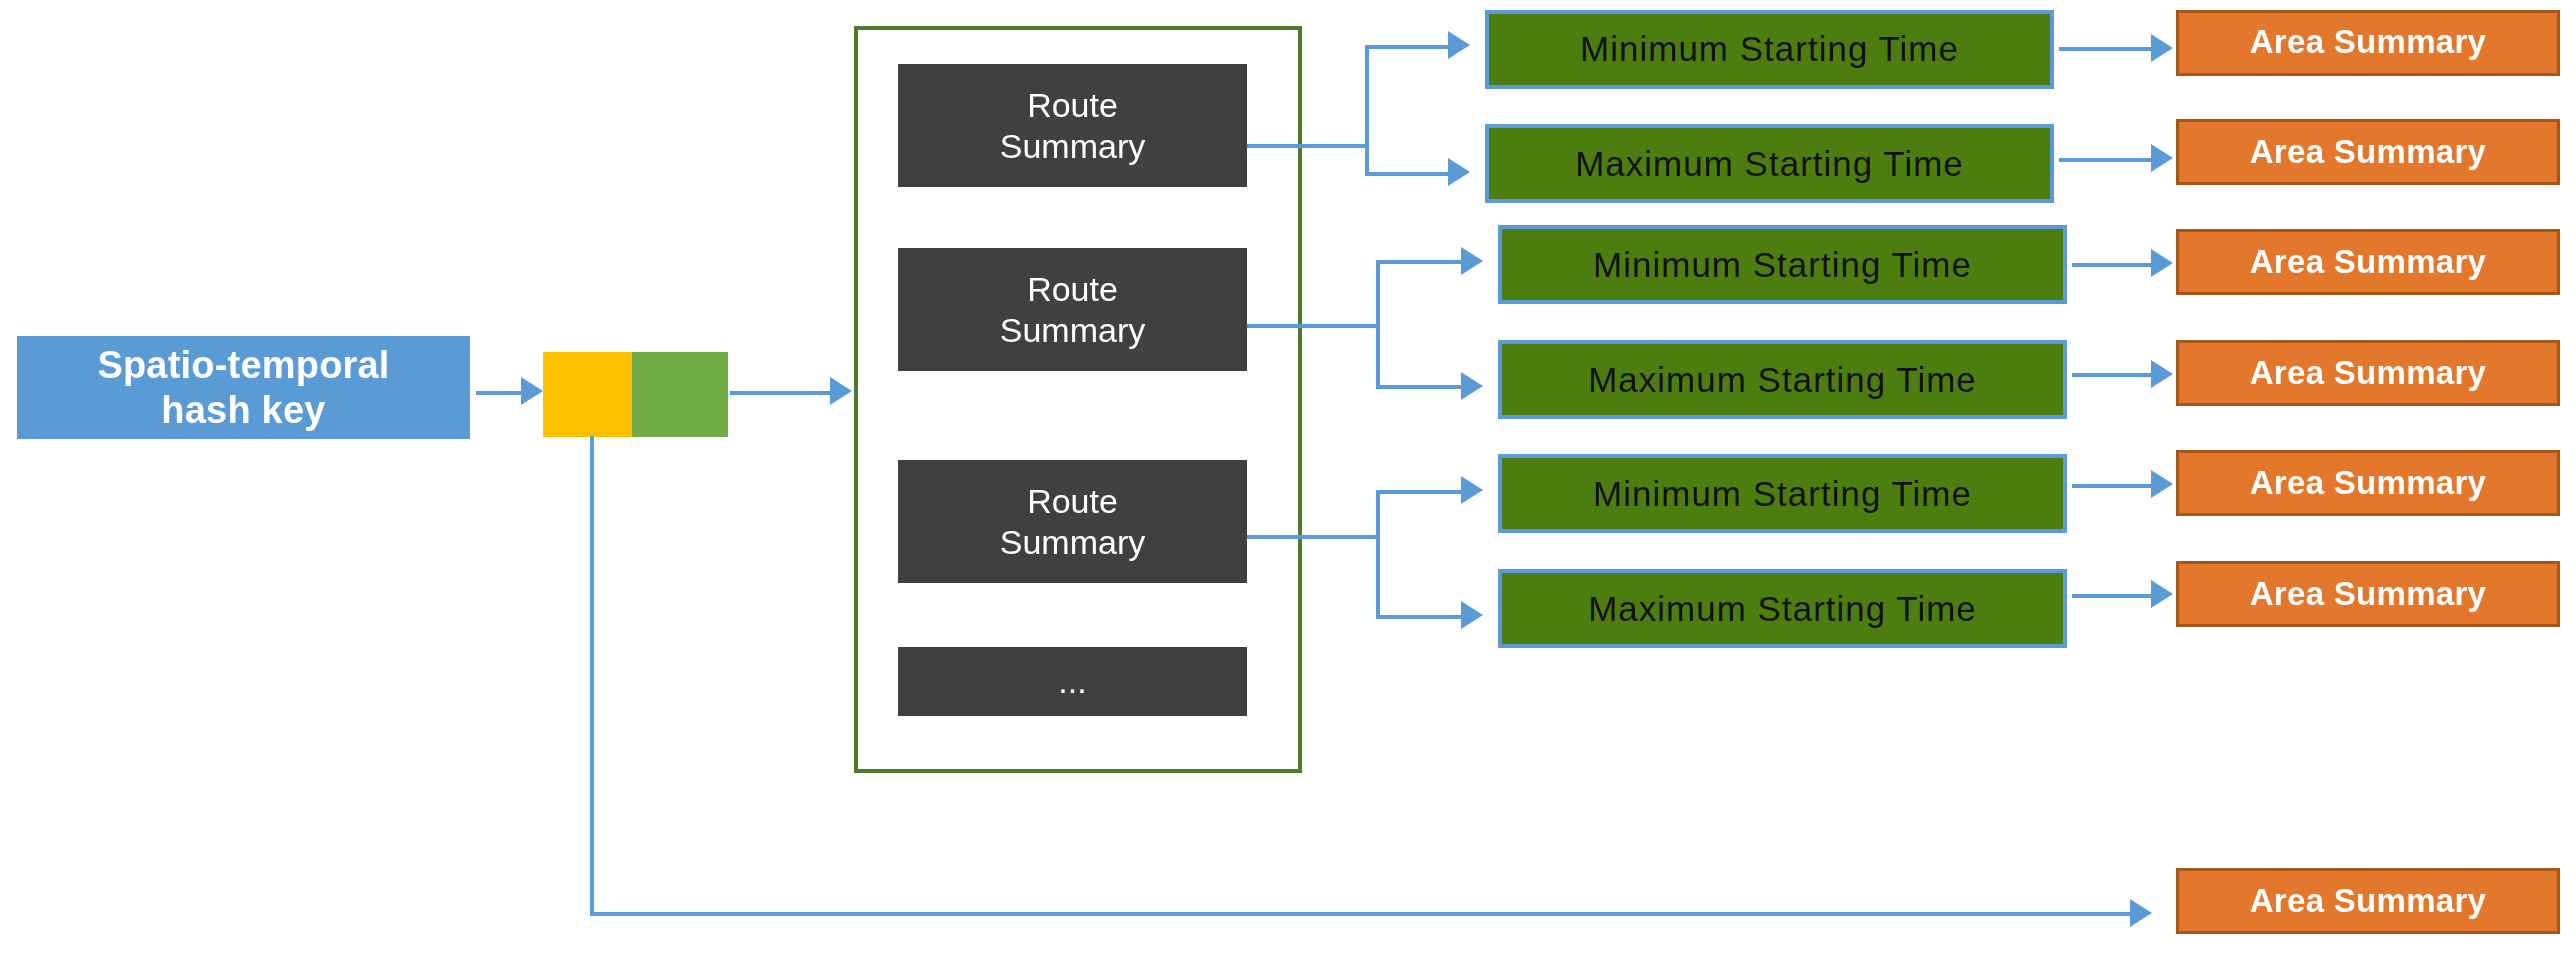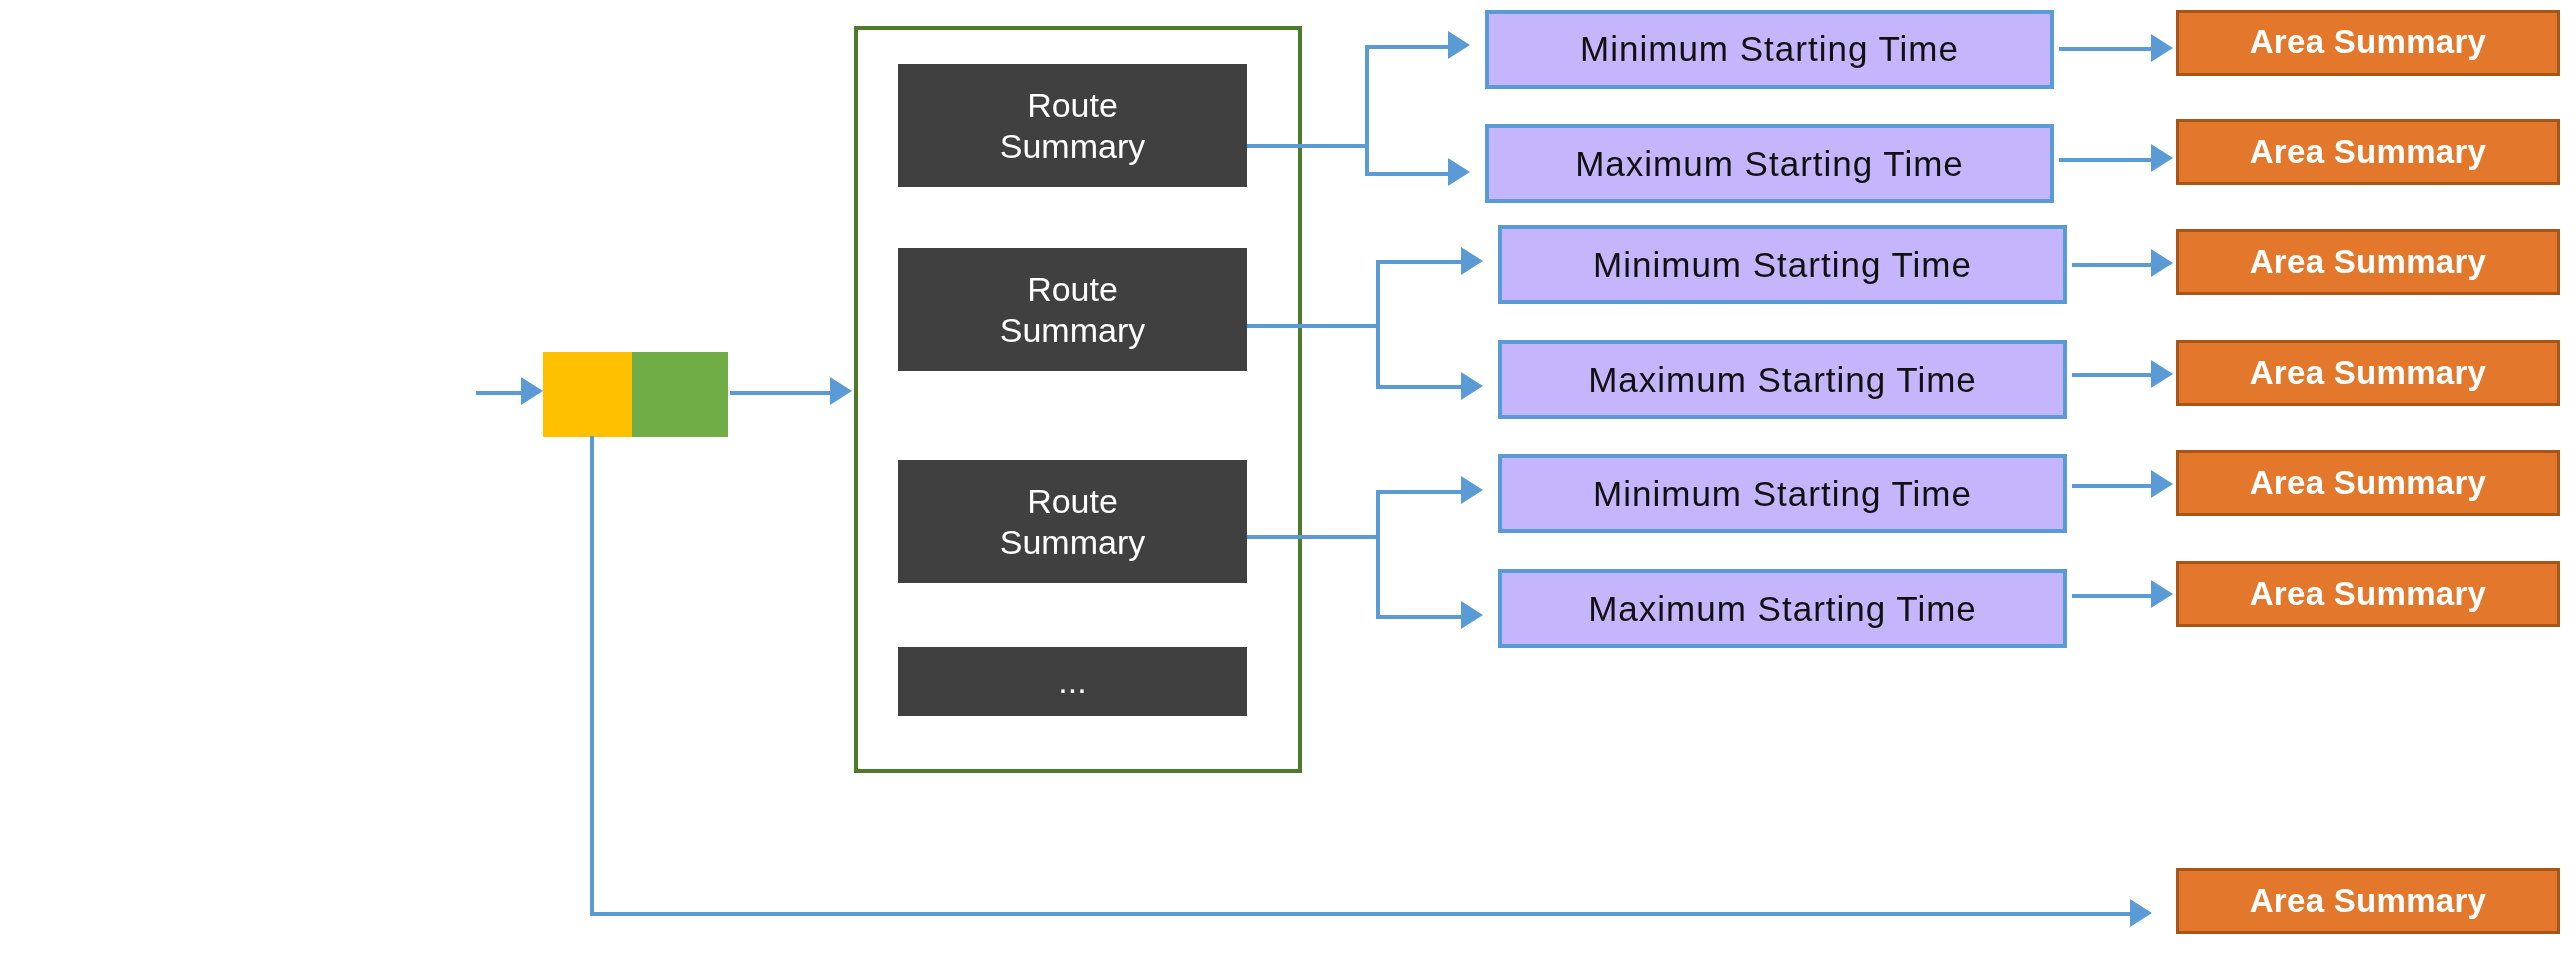--- a/index.html
+++ b/index.html
@@ -58,21 +58,21 @@
   }
   .routebox span{display:block;}
   .rb1{left:898px; top:64px;  width:349px; height:123px;}
   .rb2{left:898px; top:248px; width:349px; height:123px;}
   .rb3{left:898px; top:460px; width:349px; height:123px;}
   .rbdots{left:898px; top:647px; width:349px; height:69px; font-size:34px;}
   
   .timebox{
     width:569px; height:79px;
     border:4.3px solid #5B9BD5;
-    background:#c4b5fd;
+    background:#4d7c0f;
     color:#111111;
     font-size:35px;
     letter-spacing:1px;
   }
   .tb1{left:1485px; top:9.5px;}
   .tb2{left:1485px; top:124px;}
   .tb3{left:1498px; top:225px;}
   .tb4{left:1498px; top:340px;}
   .tb5{left:1498px; top:454px;}
   .tb6{left:1498px; top:569px;}
@@ -102,20 +102,26 @@
     border-top:14.7px solid transparent;
     border-bottom:14.7px solid transparent;
     border-left:22.4px solid #5B9BD5;
   }
 </style>
 </head>
 <body>
 
 <div id="stage">
 
+  <div class="node hashkey">
+    <div>
+      <span>Spatio-temporal</span><br>
+      <span>hash key</span>
+    </div>
+  </div>
 
   <div class="hline" style="left:476px;top:391px;width:50px;"></div>
   <div class="arrowhead" style="left:521px;top:377px;"></div>
 
   <div class="node splitbox">
     <div class="half left"></div>
     <div class="half right"></div>
   </div>
 
   <div class="hline" style="left:730px;top:391px;width:103px;"></div>

